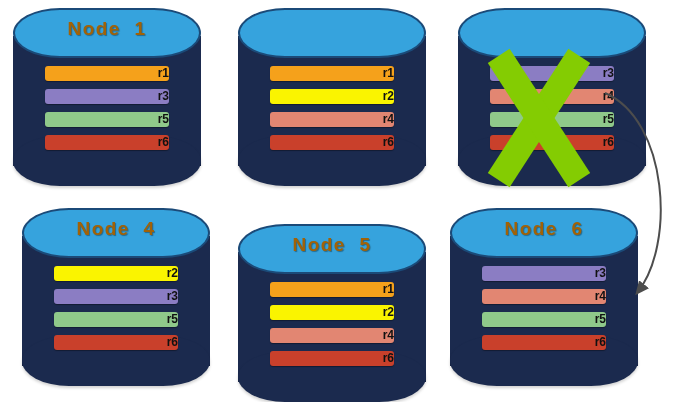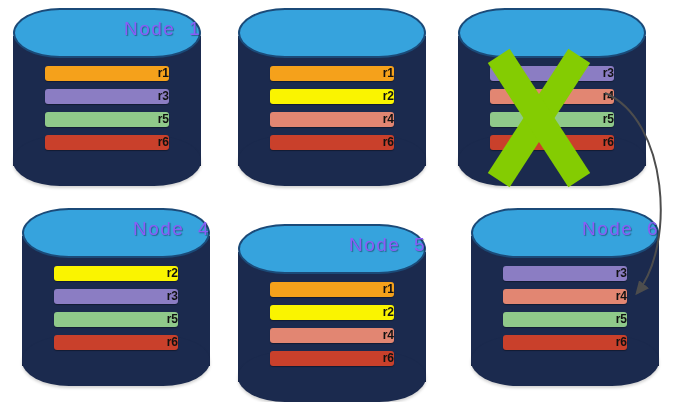--- a/index.html
+++ b/index.html
@@ -53,24 +53,24 @@
     background: #36a3dd;
     border: 2px solid #1b4a78;
     box-sizing: border-box;
     border-radius: 50% / 100%;
   }
   .cyl-top-label {
     position: absolute;
     left: 0;
     top: 10px;
     width: 188px;
-    text-align: right;
-    color: #8b5cf6;
+    text-align: center;
+    color: #a16207;
     font-size: 19px;
-    font-weight: normal;
+    font-weight: bold;
     letter-spacing: 1.5px;
     text-shadow: 1px 1px 1px rgba(0,0,0,0.35);
     white-space: pre;
   }
   .replicas {
     position: absolute;
     left: 32px;
     top: 58px;
     width: 124px;
   }
@@ -176,21 +176,21 @@
         <div class="cyl-bottom"></div>
         <div class="cyl-top"></div>
         <div class="cyl-top-label">Node  5</div>
         <div class="replicas">
           <div class="replica" style="background: rgb(245, 161, 27);">r1</div>
           <div class="replica" style="background: rgb(250, 244, 0);">r2</div>
           <div class="replica" style="background: rgb(226, 134, 114);">r4</div>
           <div class="replica" style="background: rgb(201, 64, 43);">r6</div>
         </div>
       </div>
-      <div class="node" style="left: 471px; top: 208px;">
+      <div class="node" style="left: 450px; top: 208px;">
         <div class="cyl-body"></div>
         <div class="cyl-bottom"></div>
         <div class="cyl-top"></div>
         <div class="cyl-top-label">Node  6</div>
         <div class="replicas">
           <div class="replica" style="background: rgb(139, 125, 195);">r3</div>
           <div class="replica" style="background: rgb(226, 134, 114);">r4</div>
           <div class="replica" style="background: rgb(143, 201, 138);">r5</div>
           <div class="replica" style="background: rgb(201, 64, 43);">r6</div>
         </div>

